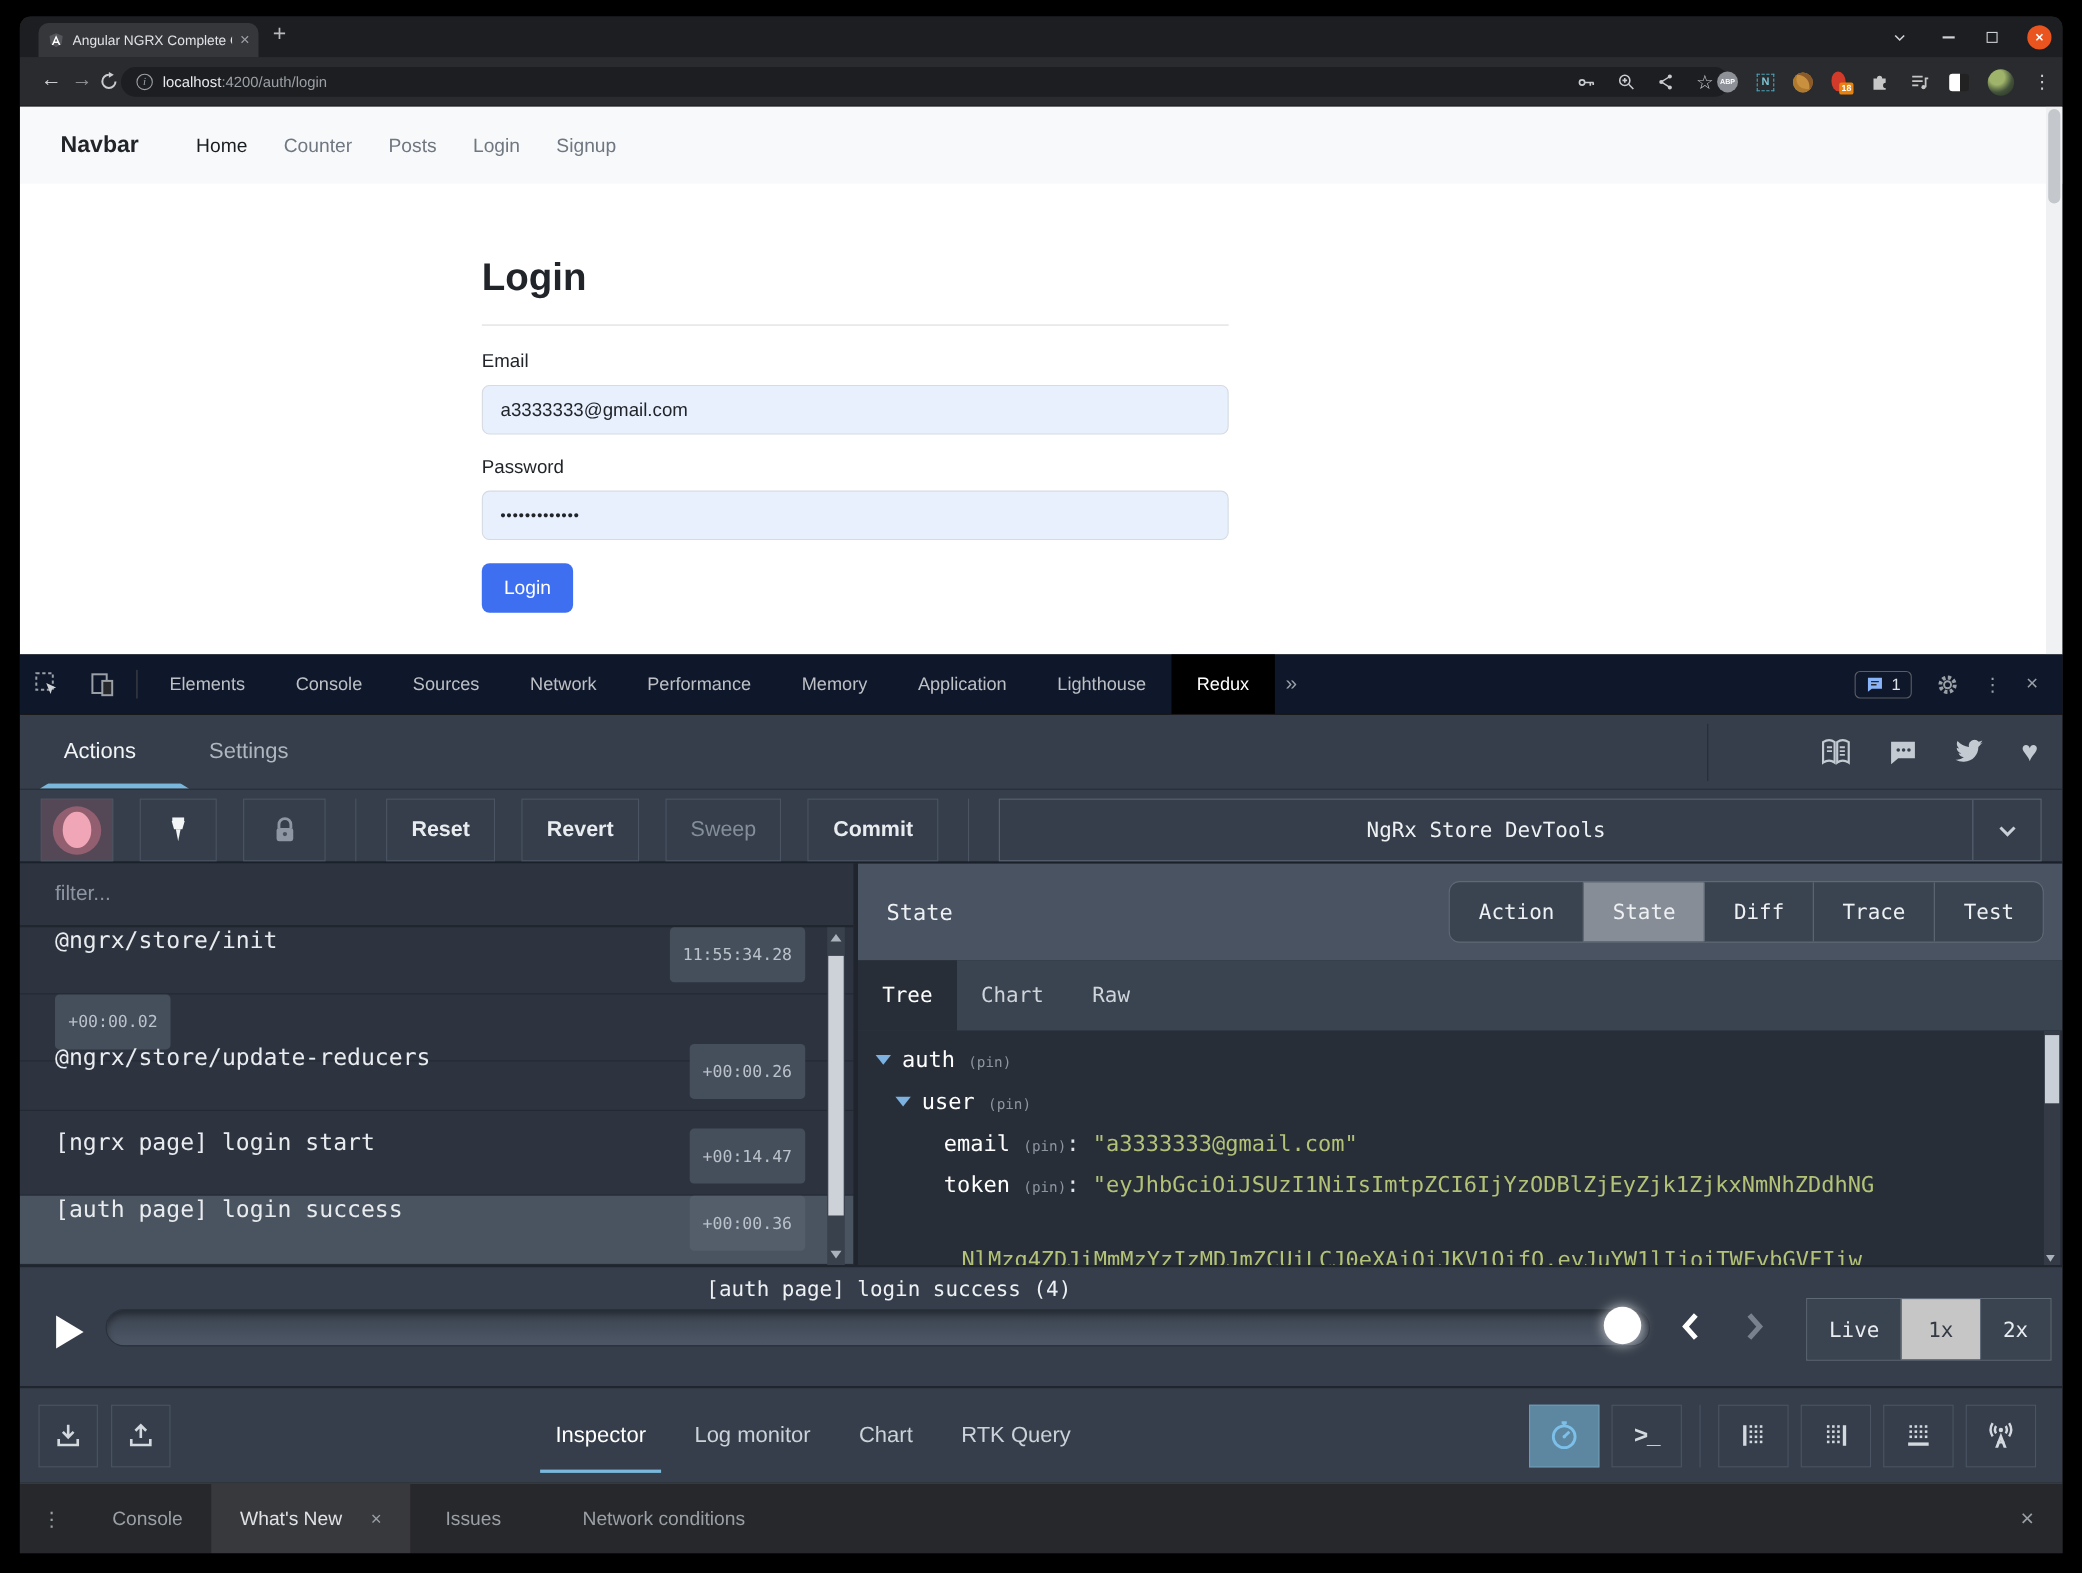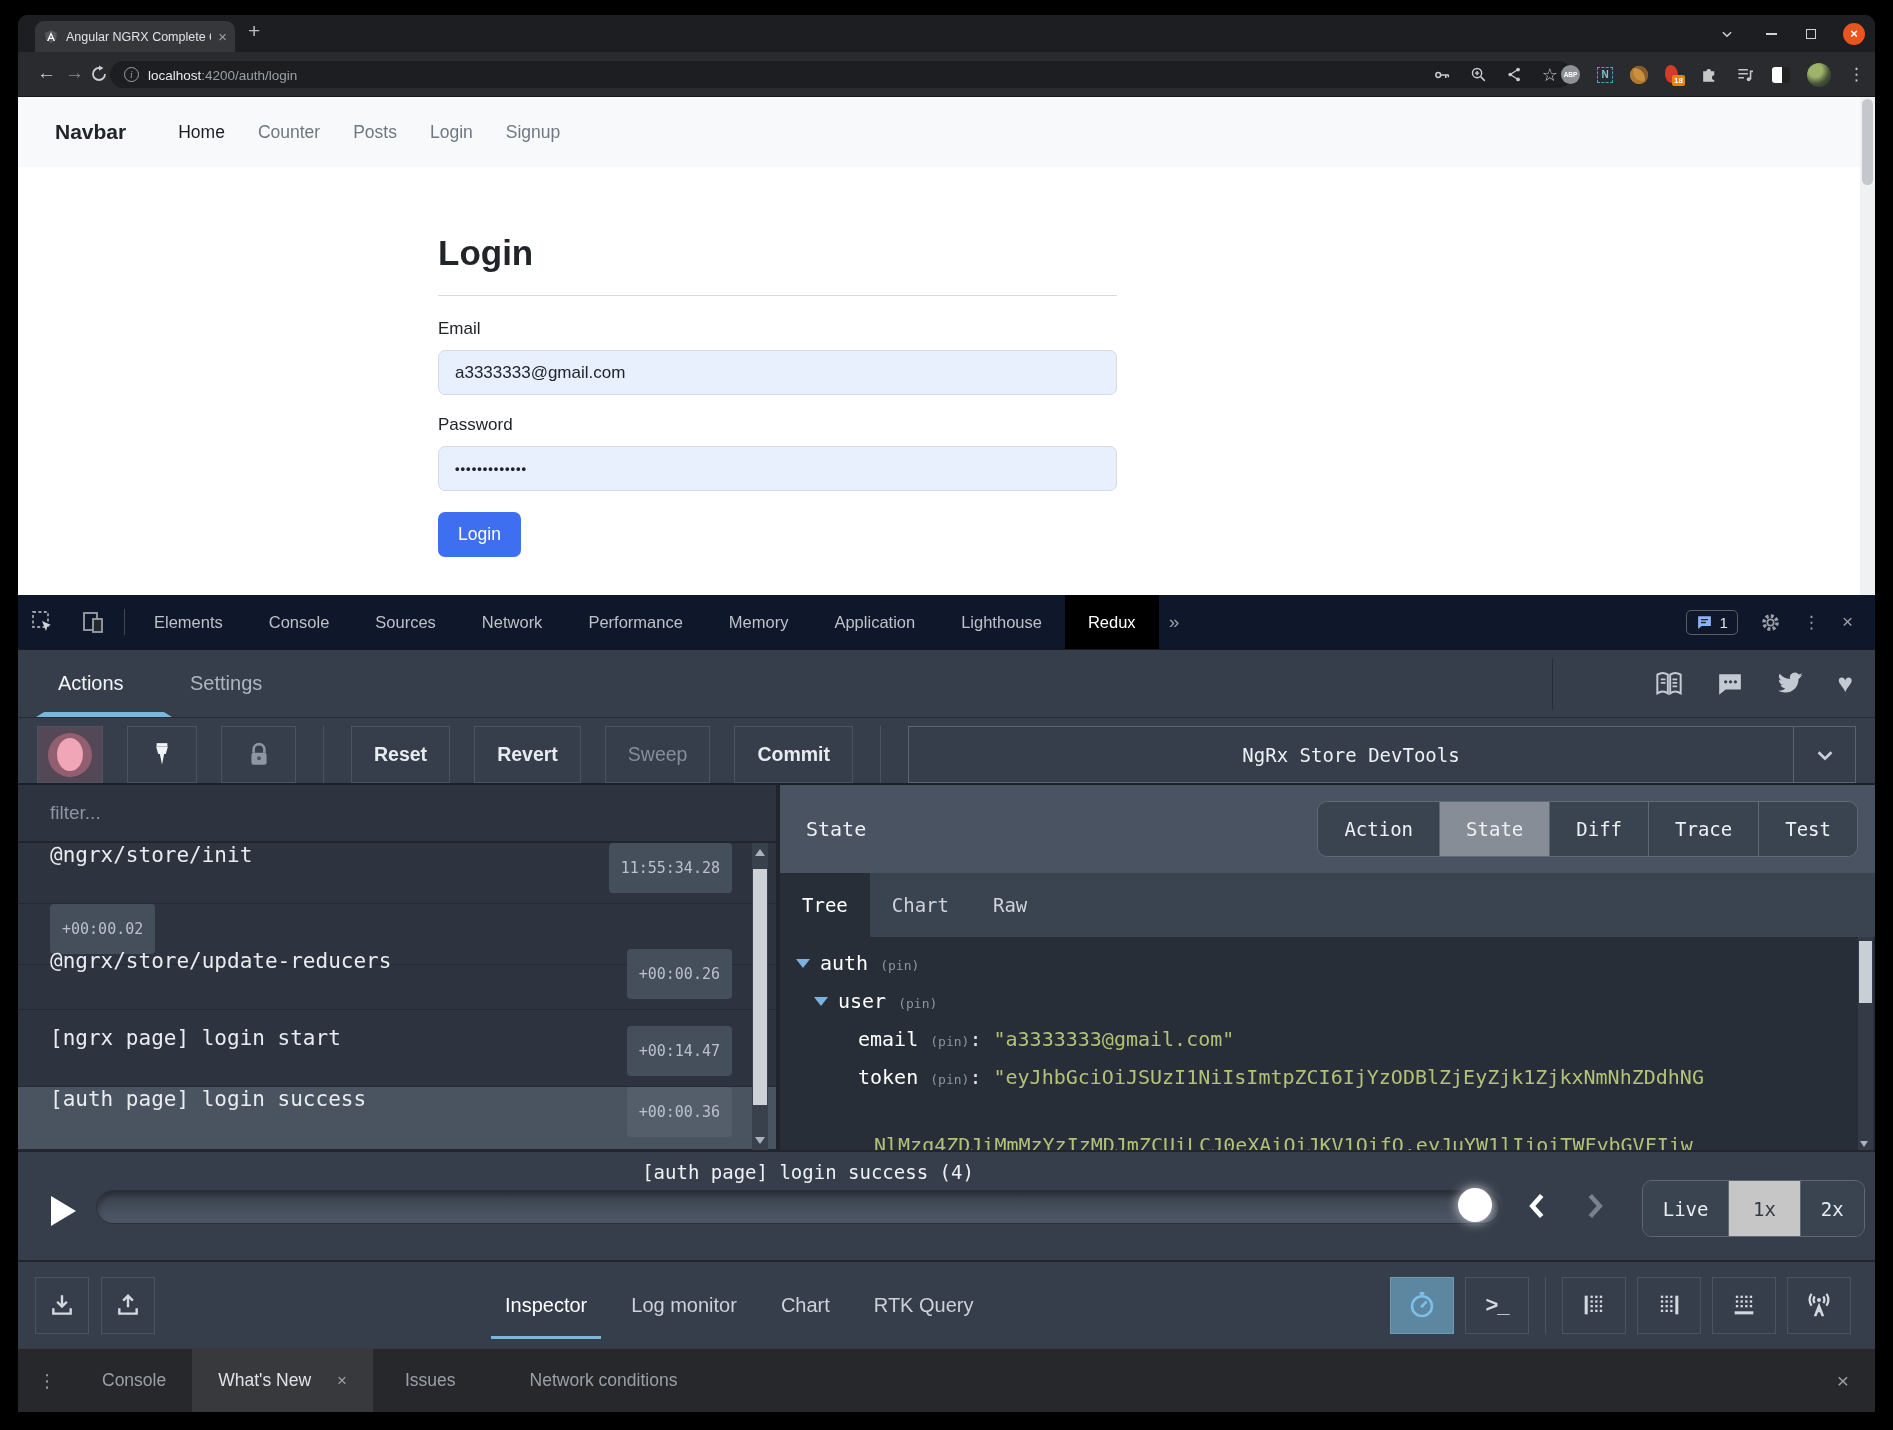--- a/index.html
+++ b/index.html
@@ -159,21 +159,21 @@
   .playbar{position:absolute;left:0;top:555px;width:100%;height:110px;background:#353e4a;border-top:2px solid #20252e}
   .pb-label{position:absolute;left:790px;top:9px;transform:translateX(-50%);color:#eef1f4;font-size:19px;white-space:nowrap}
   .playtri{position:absolute;left:33px;top:44px;width:0;height:0;border-top:15px solid transparent;
     border-bottom:15px solid transparent;border-left:25px solid #fff}
   .slider{position:absolute;left:78px;top:38px;width:1404px;height:34px;border-radius:17px;
     background:linear-gradient(#39414d,#4e5867);border:1px solid #2a313c;box-shadow:inset 0 4px 6px rgba(0,0,0,.35)}
   .knob{position:absolute;left:1440px;top:36px;width:34px;height:34px;border-radius:50%;background:#fff;
     box-shadow:0 0 12px rgba(255,255,255,.8)}
   .pchev{position:absolute;top:40px}
   .speedgroup{position:absolute;left:1624px;top:28px;width:223px;height:57px;border:1px solid #5f6975;
-    border-radius:10px;overflow:hidden;display:flex}
+    border-radius:0;overflow:hidden;display:flex}
   .speed{display:flex;align-items:center;justify-content:center;background:#3a4350;color:#e9edf1;
     font-size:19px;border-left:1px solid #5f6975}
   .speed:first-child{border-left:none}
   .speed.on{background:#c6c6c6;color:#333a44}
 
   
   .bt{position:absolute;left:0;top:665px;width:100%;height:88px;background:#353e4a;
     border-top:2px solid #20252e;display:flex;align-items:center;padding:0 24px 0 17px}
   .bt .sqbtn{width:54px}
   .bt-tabs{display:flex;align-items:center;gap:44px;margin-left:350px}

